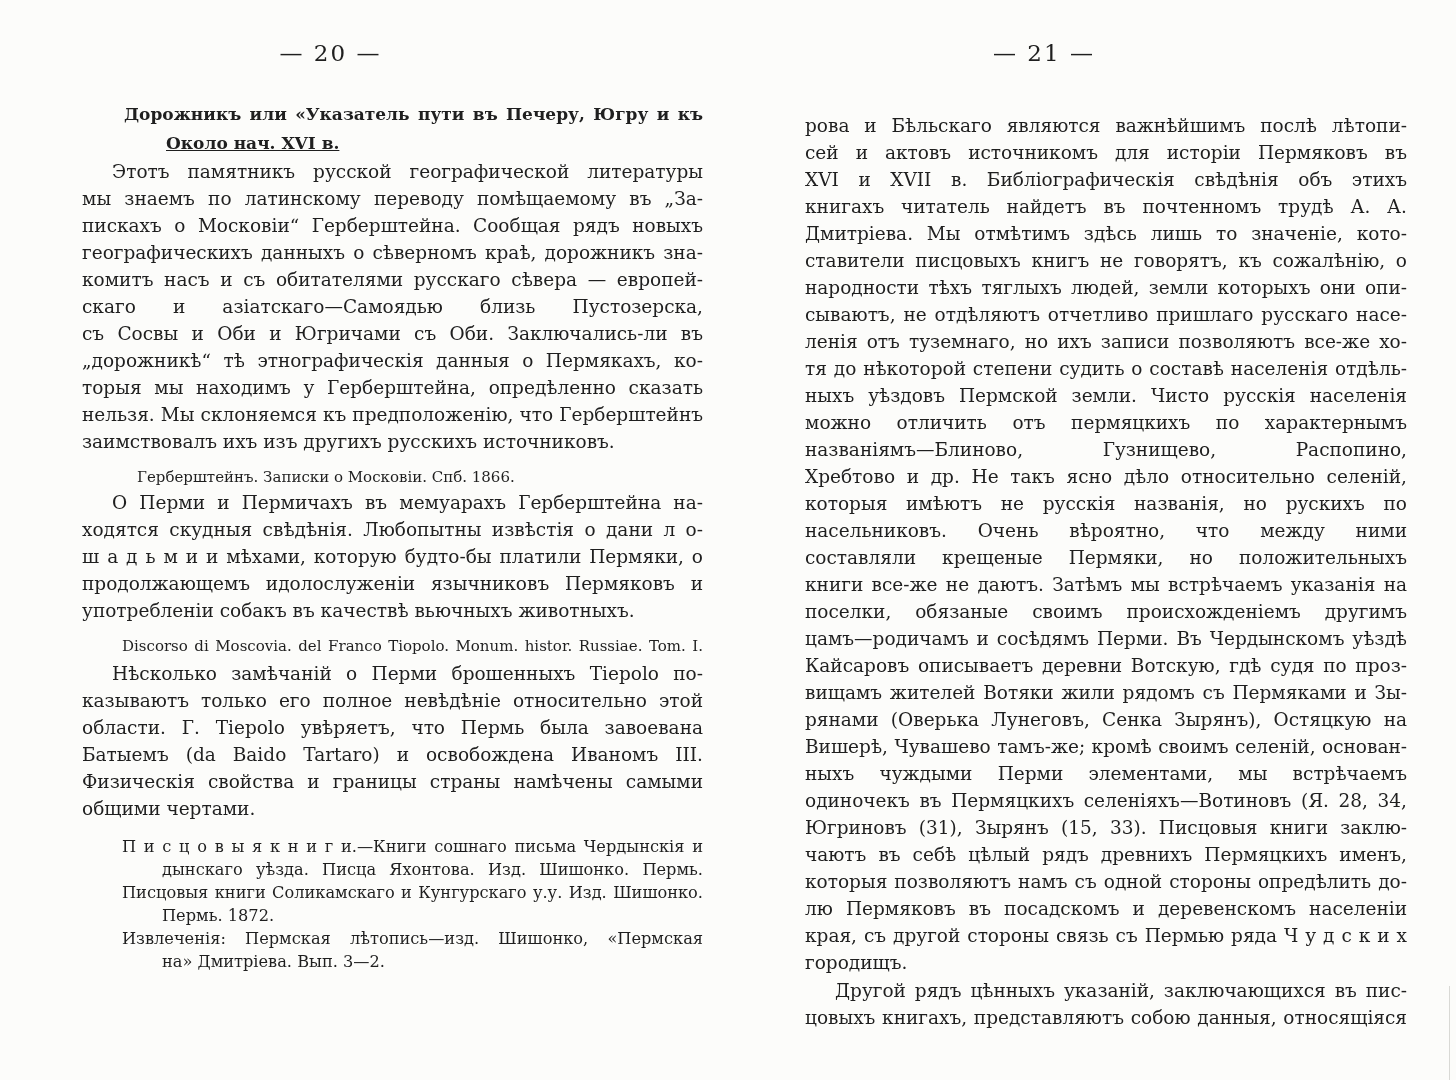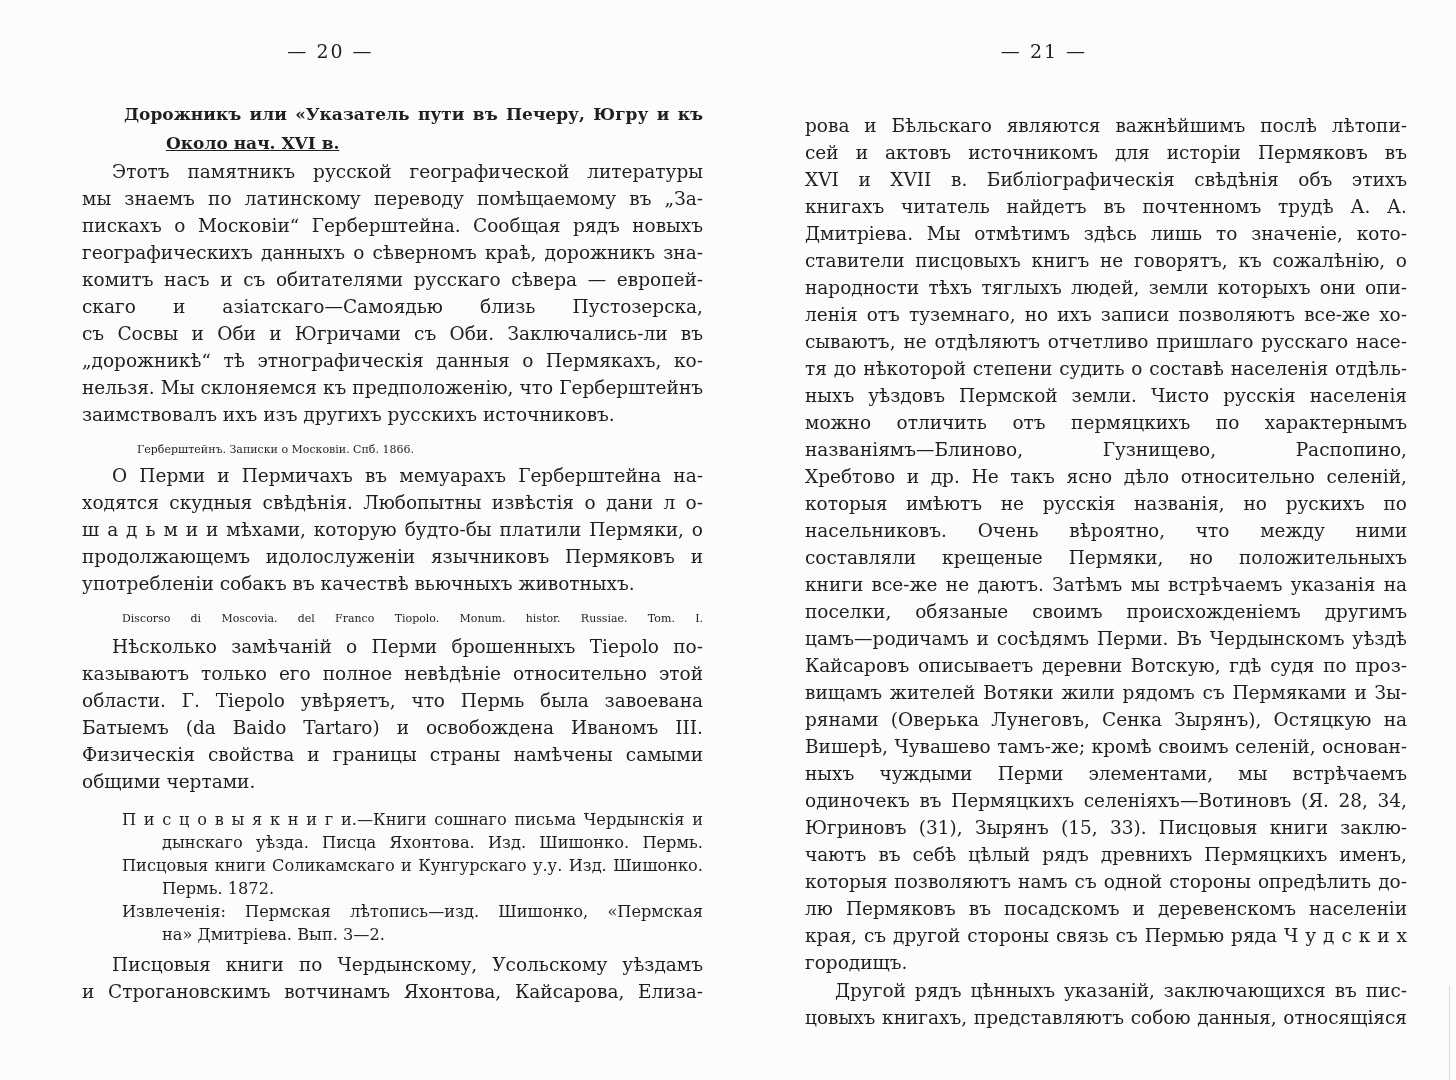--- a/index.html
+++ b/index.html
@@ -11,35 +11,35 @@
     font-family:"DejaVu Serif", serif;
     color:#1f1f1f;
   }
   .page { position:absolute; top:0; }
   #left-page  { left:82px;  width:621px; }
   #right-page { left:805px; width:602px; }
 
   .pagenum {
     margin-top:40px; height:26px;
     text-align:center;
-    font-size:19px; letter-spacing:2px;
+    font-size:23px; letter-spacing:2px;
     white-space:nowrap;
   }
   .pagenum span { position:relative; left:-62px; }
 
   .block { }
   .line {
     overflow:hidden;
     white-space:normal;
   }
   .line.j { text-align:justify; text-align-last:justify; }
 
   .b-main .line    { font-size:18.5px; line-height:27px;  height:27px; }
   .b-heading .line { font-size:17px;   line-height:29px;  height:29px; font-weight:bold; }
-  .b-citation .line{ font-size:11px; line-height:24px;  height:24px; }
+  .b-citation .line{ font-size:15px; line-height:24px;  height:24px; }
   .b-biblio .line  { font-size:16.2px; line-height:23px;  height:23px; }
 
   #scan-edge-line {
     position:absolute;
     left:1449px; top:986px;
     width:1px; height:94px;
     background:#d9d9d5;
   }
 </style>
 </head>
@@ -56,20 +56,21 @@
       </div>
       <div class="block b-main" style="margin-top: 0px;">
         <div class="line j" style="padding-left: 30px;">Этотъ памятникъ русской географической литературы</div>
         <div class="line j">мы знаемъ по латинскому переводу помѣщаемому въ „За-</div>
         <div class="line j">пискахъ о Московіи“ Герберштейна. Сообщая рядъ новыхъ</div>
         <div class="line j">географическихъ данныхъ о сѣверномъ краѣ, дорожникъ зна-</div>
         <div class="line j">комитъ насъ и съ обитателями русскаго сѣвера — европей-</div>
         <div class="line j">скаго и азіатскаго—Самоядью близь Пустозерска, Вогуличами</div>
         <div class="line j">съ Сосвы и Оби и Югричами съ Оби. Заключались-ли въ</div>
         <div class="line j">„дорожникѣ“ тѣ этнографическія данныя о Пермякахъ, ко-</div>
+        <div class="line j">торыя мы находимъ у Герберштейна, опредѣленно сказать</div>
         <div class="line j">нельзя. Мы склоняемся къ предположенію, что Герберштейнъ</div>
         <div class="line">заимствовалъ ихъ изъ другихъ русскихъ источниковъ.</div>
       </div>
       <div class="block b-citation" style="margin-top: 10px;">
         <div class="line" style="padding-left: 55px;">Герберштейнъ. Записки о Московіи. Спб. 1866.</div>
       </div>
       <div class="block b-main" style="">
         <div class="line j" style="padding-left: 30px;">О Перми и Пермичахъ въ мемуарахъ Герберштейна на-</div>
         <div class="line j">ходятся скудныя свѣдѣнія. Любопытны извѣстія о дани л о-</div>
         <div class="line j">ш а д ь м и и мѣхами, которую будто-бы платили Пермяки, о</div>
@@ -88,42 +89,38 @@
         <div class="line">общими чертами.</div>
       </div>
       <div class="block b-biblio" style="margin-top: 13px;">
         <div class="line j" style="padding-left: 40px;">П и с ц о в ы я  к н и г и.—Книги сошнаго письма Чердынскія и Чер-</div>
         <div class="line j" style="padding-left: 80px;">дынскаго уѣзда. Писца Яхонтова. Изд. Шишонко. Пермь. 1880.</div>
         <div class="line j" style="padding-left: 40px;">Писцовыя книги Соликамскаго и Кунгурскаго у.у. Изд. Шишонко.</div>
         <div class="line" style="padding-left: 80px;">Пермь. 1872.</div>
         <div class="line j" style="padding-left: 40px;">Извлеченія: Пермская лѣтопись—изд. Шишонко, «Пермская Стари-</div>
         <div class="line" style="padding-left: 80px;">на» Дмитріева. Вып. 3—2.</div>
       </div>
-      <div class="block b-main" style="margin-top: 5px;">
-        <div class="line j" style="padding-left: 30px;">Писцовыя книги по Чердынскому, Усольскому уѣздамъ</div>
-        <div class="line j">и Строгановскимъ вотчинамъ Яхонтова, Кайсарова, Елиза-</div>
-      </div>
     </div>
 </div>
 
 <div class="page" id="right-page">
   <div class="pagenum">
     <span>— 21 —</span>
   </div>
   <div>
       <div class="block b-main" style="margin-top: 46px;">
         <div class="line j">рова и Бѣльскаго являются важнѣйшимъ послѣ лѣтопи-</div>
         <div class="line j">сей и актовъ источникомъ для исторіи Пермяковъ въ</div>
         <div class="line j">XVI и XVII в. Библіографическія свѣдѣнія объ этихъ</div>
         <div class="line j">книгахъ читатель найдетъ въ почтенномъ трудѣ А. А.</div>
         <div class="line j">Дмитріева. Мы отмѣтимъ здѣсь лишь то значеніе, кото-</div>
         <div class="line j">ставители писцовыхъ книгъ не говорятъ, къ сожалѣнію, о</div>
         <div class="line j">народности тѣхъ тяглыхъ людей, земли которыхъ они опи-</div>
+        <div class="line j">сываютъ, не отдѣляютъ отчетливо пришлаго русскаго насе-</div>
         <div class="line j">ленія отъ туземнаго, но ихъ записи позволяютъ все-же хо-</div>
-        <div class="line j">сываютъ, не отдѣляютъ отчетливо пришлаго русскаго насе-</div>
         <div class="line j">тя до нѣкоторой степени судить о составѣ населенія отдѣль-</div>
         <div class="line j">ныхъ уѣздовъ Пермской земли. Чисто русскія населенія</div>
         <div class="line j">можно отличить отъ пермяцкихъ по характернымъ русскимъ</div>
         <div class="line j">названіямъ—Блиново, Гузнищево, Распопино, Красноперово,</div>
         <div class="line j">Хребтово и др. Не такъ ясно дѣло относительно селеній,</div>
         <div class="line j">которыя имѣютъ не русскія названія, но рускихъ по именамъ</div>
         <div class="line j">насельниковъ. Очень вѣроятно, что между ними большинство</div>
         <div class="line j">составляли крещеные Пермяки, но положительныхъ указаній</div>
         <div class="line j">книги все-же не даютъ. Затѣмъ мы встрѣчаемъ указанія на</div>
         <div class="line j">поселки, обязаные своимъ происхожденіемъ другимъ инород-</div>

